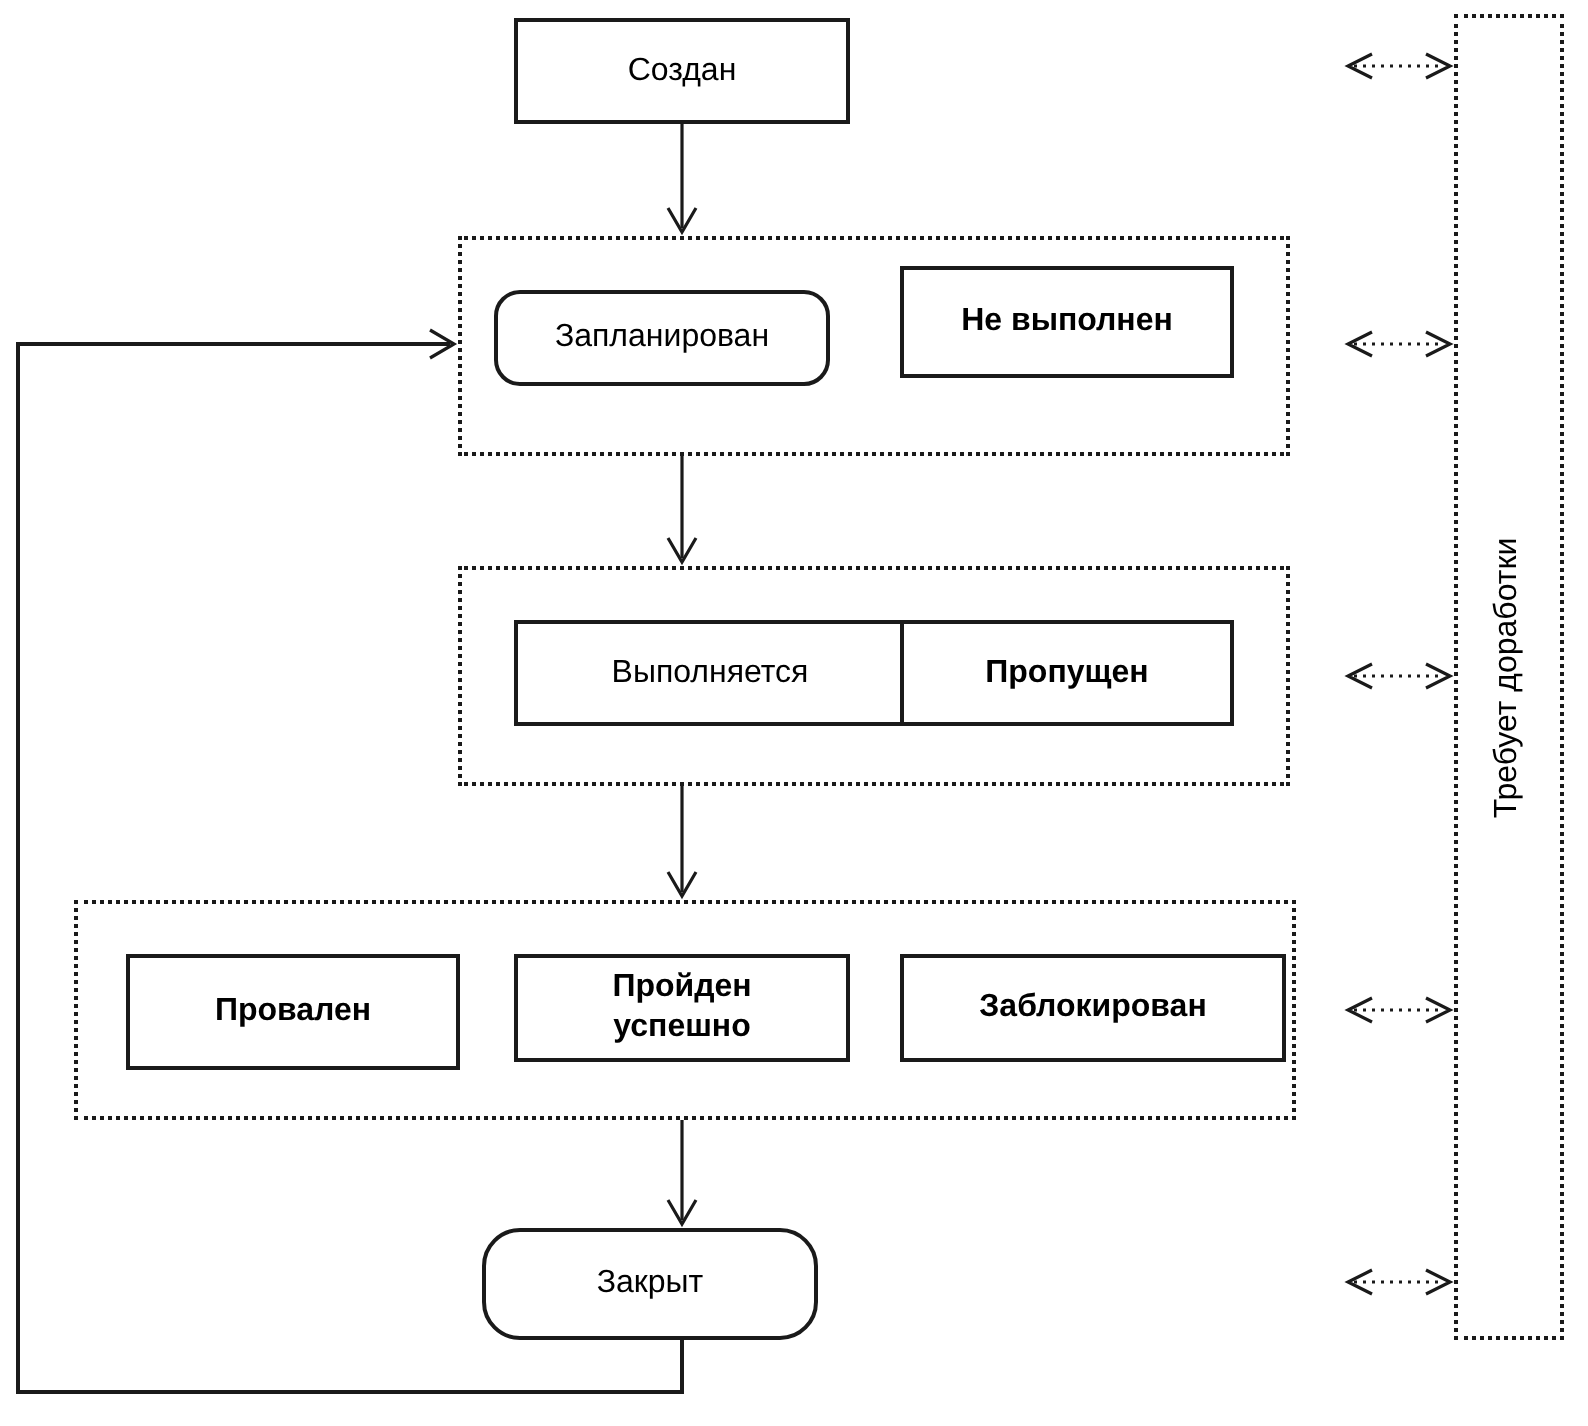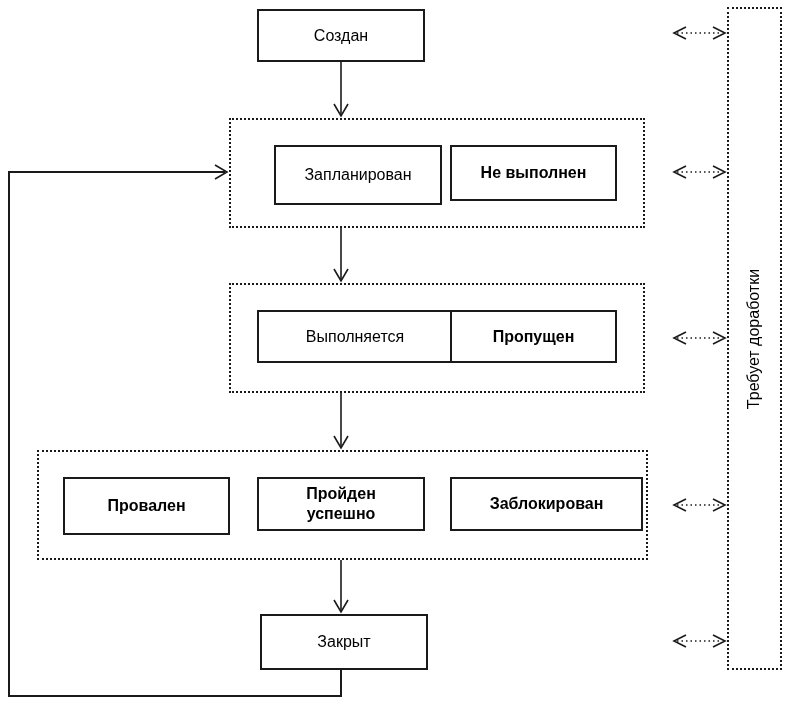--- a/index.html
+++ b/index.html
@@ -13,28 +13,28 @@
   .g-row2 { left: 229px; top: 283px; width: 416px; height: 110px; }
   .g-row3 { left: 37px;  top: 450px; width: 611px; height: 110px; }
 
   .node {
     position: absolute; border: 2px solid #1a1a1a; background: #ffffff;
     display: flex; align-items: center; justify-content: center;
     font-size: 16px; line-height: 1.25; text-align: center; white-space: pre-line;
   }
   .bold { font-weight: bold; }
   .n-created  { left: 257px; top: 9px;   width: 168px; height: 53px; }
-  .n-planned  { left: 274px; top: 145px; width: 168px; height: 60px; }
-  .n-notexec  { left: 450px; top: 145px; width: 167px; height: 56px; }
+  .n-planned  { left: 247px; top: 145px; width: 168px; height: 48px; border-radius: 13px; }
+  .n-notexec  { left: 450px; top: 133px; width: 167px; height: 56px; }
   .n-inprog   { left: 257px; top: 310px; width: 196px; height: 53px; }
   .n-skipped  { left: 450px; top: 310px; width: 167px; height: 53px; }
   .n-failed   { left: 63px;  top: 477px; width: 167px; height: 58px; }
   .n-passed   { left: 257px; top: 477px; width: 168px; height: 54px; }
   .n-blocked  { left: 450px; top: 477px; width: 193px; height: 54px; }
-  .n-closed   { left: 260px; top: 614px; width: 168px; height: 56px; }
+  .n-closed   { left: 241px; top: 614px; width: 168px; height: 56px; border-radius: 19px; }
 
   .rework {
     position: absolute; left: 727px; top: 7px; width: 55px; height: 663px;
     border: 2px dotted #1a1a1a; background: #ffffff;
     display: flex; align-items: center; justify-content: center;
   }
   .rework span {
     transform: rotate(-90deg); white-space: nowrap; font-size: 16px;
   }
 </style>

